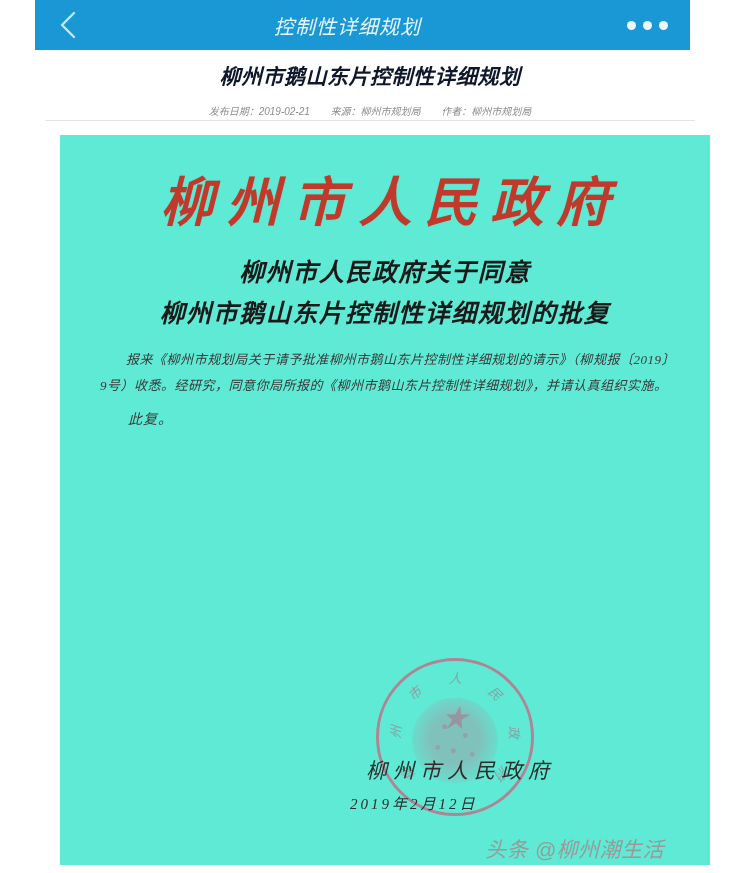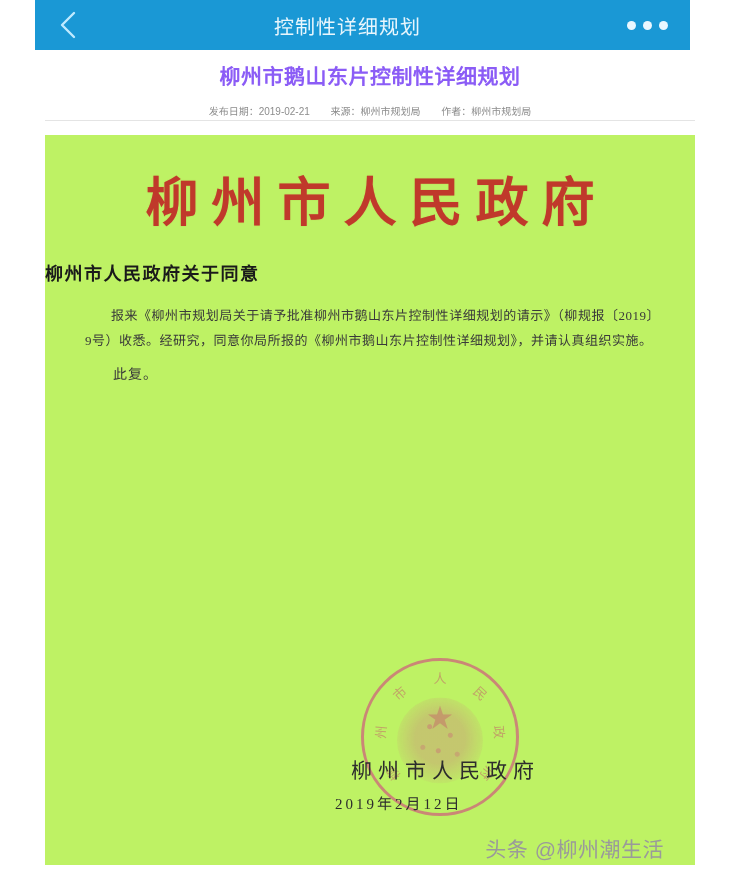--- a/index.html
+++ b/index.html
@@ -13,20 +13,21 @@
     height: 873px;
     overflow: hidden;
     font-family: "Liberation Serif", "DejaVu Serif", serif;
     position: relative;
   }
   .page {
     position: relative;
     width: 676px;
     height: 873px;
     background: #ffffff;
+    font-style: italic;
   }
 
   
   .appbar {
     position: absolute;
     left: 35px;
     top: 0;
     width: 655px;
     height: 50px;
     background: #1a98d5;
@@ -78,21 +79,21 @@
     left: 45px;
     top: 50px;
     width: 650px;
     text-align: center;
   }
   .article-title {
     margin: 10px 0 0 0;
     font-family: "Liberation Sans", "DejaVu Sans", sans-serif;
     font-weight: bold;
     font-size: 21px;
-    color: #8b5cf6;
+    color: #0f172a;
     letter-spacing: 0.5px;
   }
   .article-meta {
     margin-top: 13px;
     font-family: "Liberation Sans", "DejaVu Sans", sans-serif;
     font-size: 10px;
     color: #8c8c8c;
     white-space: nowrap;
   }
   .article-meta span { margin: 0 9px; }
@@ -101,25 +102,25 @@
     left: 45px;
     top: 120px;
     width: 650px;
     height: 1px;
     background: #e4e4e4;
   }
 
   
   .gov-doc {
     position: absolute;
-    left: 45px;
+    left: 60px;
     top: 135px;
     width: 650px;
     height: 730px;
-    background: #bef264;
+    background: #5eead4;
   }
   .masthead {
     text-align: center;
     margin-top: 38px;
     color: #c0392b;
     font-family: "Liberation Serif", "DejaVu Serif", serif;
     font-weight: bold;
     font-size: 53px;
     letter-spacing: 13px;
     text-indent: 13px;
@@ -128,24 +129,25 @@
   }
   .doc-number {
     margin-top: 52px;
     text-align: right;
     padding-right: 80px;
     font-size: 20px;
     color: #3a3a3a;
     letter-spacing: 1px;
   }
   .doc-title {
-    margin-top: 26px;
+    margin-top: 18px;
+    text-align: center;
     font-family: "Liberation Serif", "DejaVu Serif", serif;
     font-weight: bold;
-    font-size: 18px;
+    font-size: 25px;
     color: #1a1a1a;
     line-height: 1.65;
     letter-spacing: 1.5px;
   }
   .doc-title .line { display: block; }
 
   .addressee {
     margin-top: 42px;
     padding-left: 40px;
     font-size: 19px;
@@ -294,20 +296,21 @@
   </div>
   <div class="divider"></div>
 
   <div class="gov-doc">
 
     <div class="masthead">柳州市人民政府</div>
 
 
     <div class="doc-title">
       <span class="line">柳州市人民政府关于同意</span>
+      <span class="line">柳州市鹅山东片控制性详细规划的批复</span>
     </div>
 
 
     <div class="doc-para">报来《柳州市规划局关于请予批准柳州市鹅山东片控制性详细规划的请示》（柳规报〔2019〕9号）收悉。经研究，同意你局所报的《柳州市鹅山东片控制性详细规划》，并请认真组织实施。</div>
 
     <div class="doc-closing">此复。</div>
 
     <div class="sign-block">
       <div class="seal">
         <div class="seal-star">★</div>

